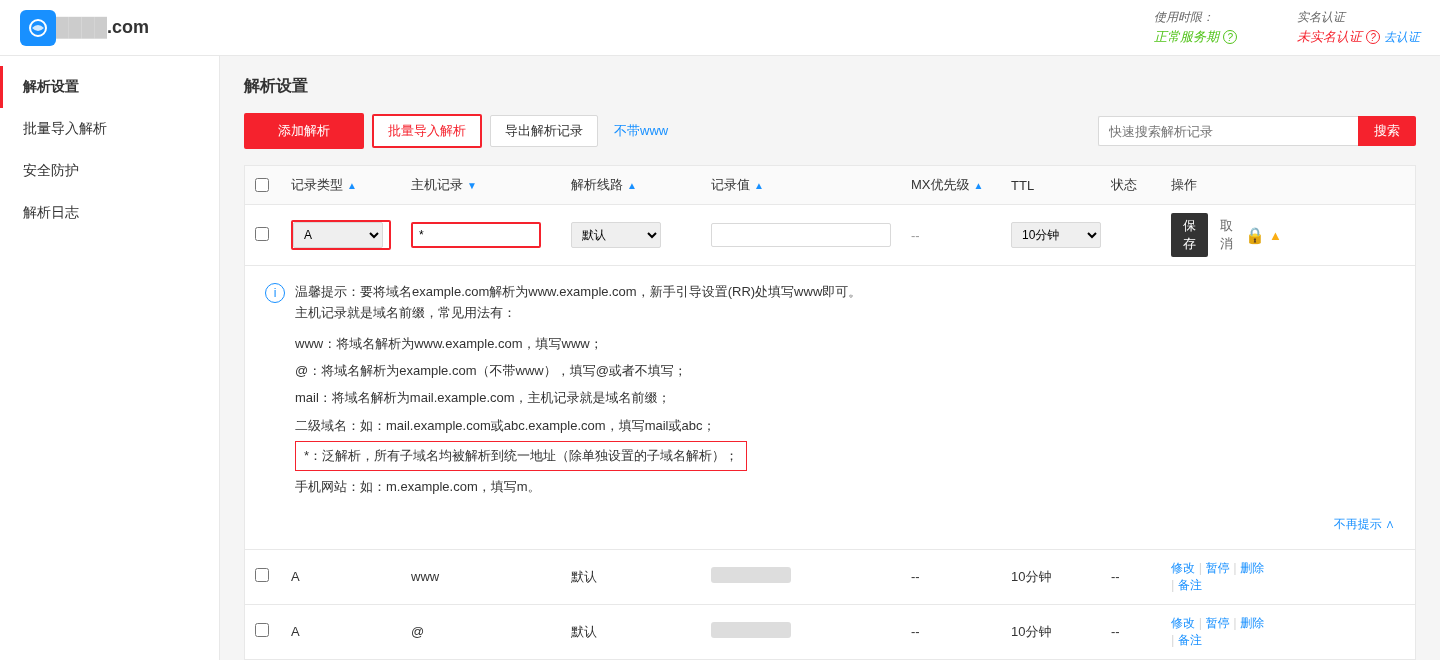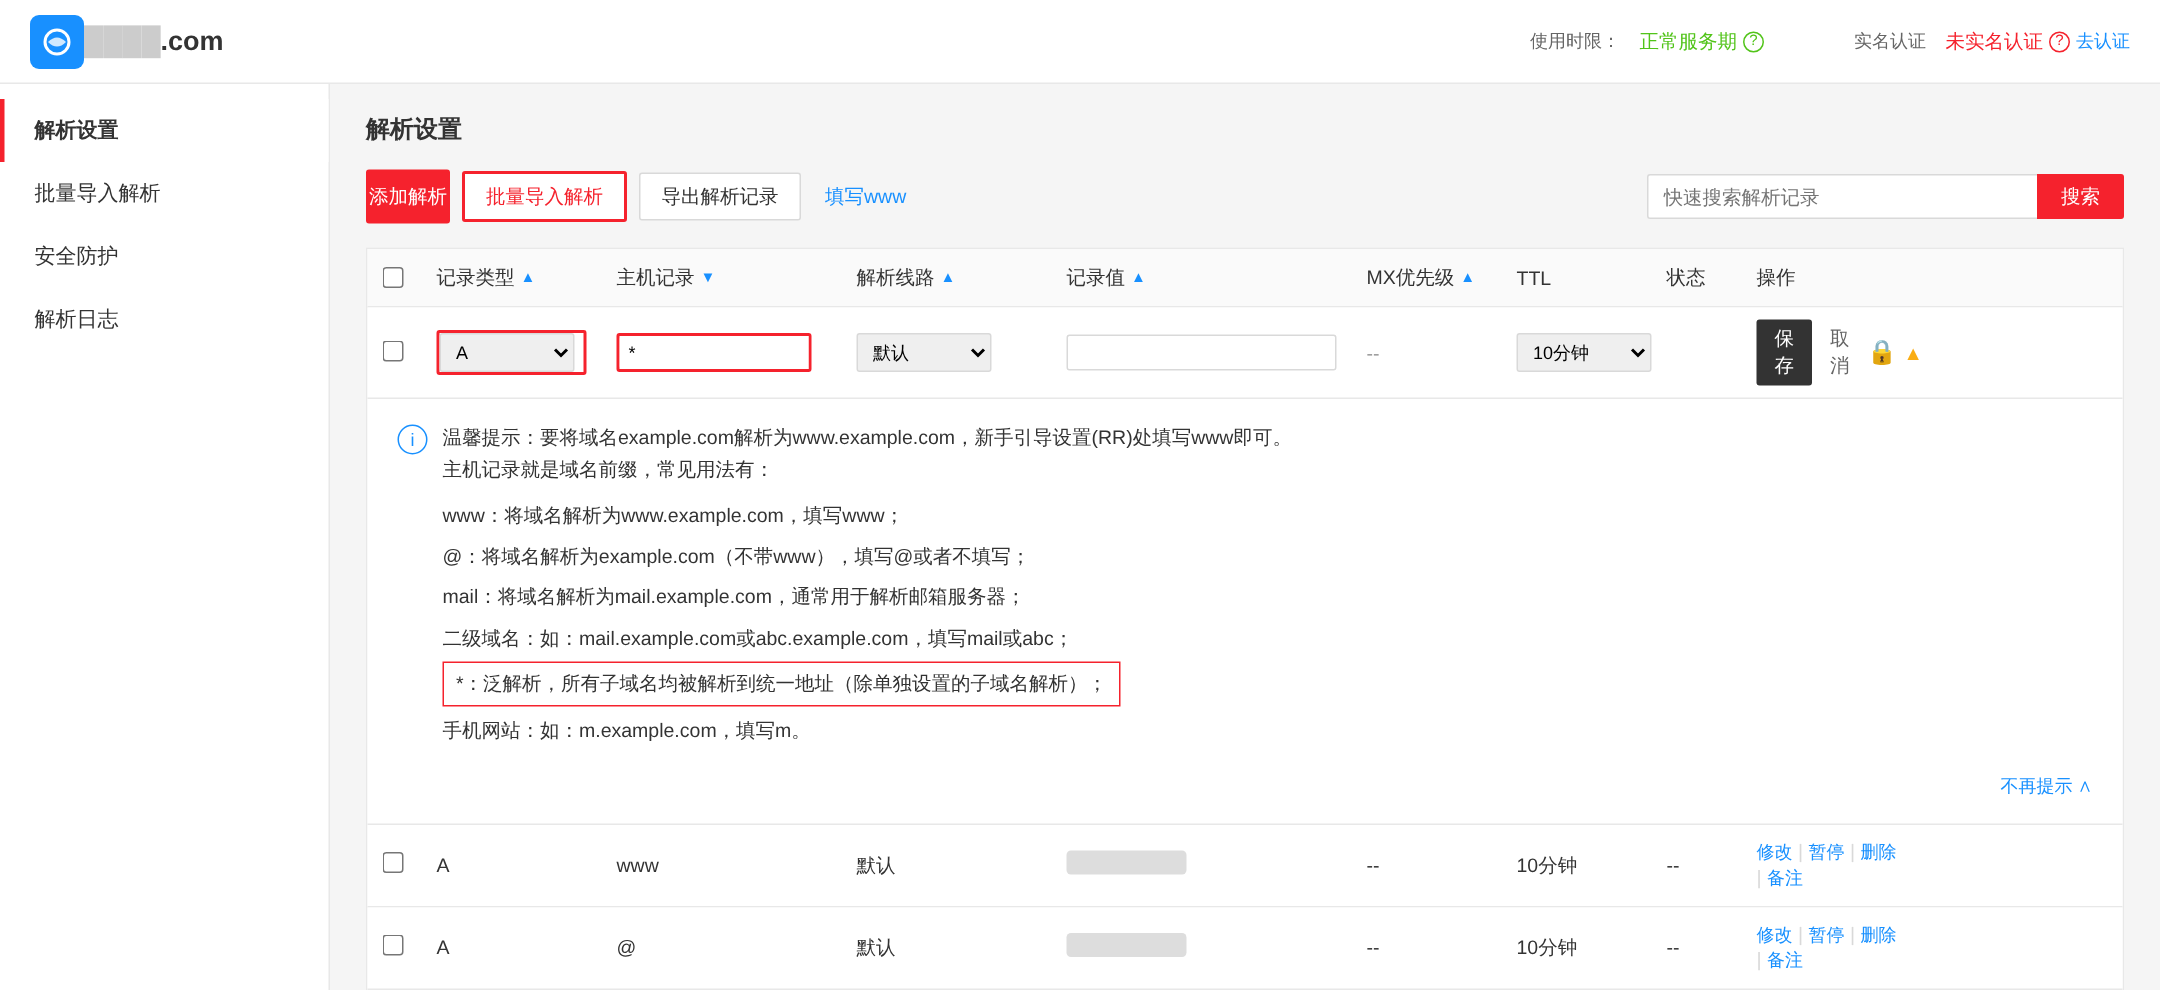--- a/index.html
+++ b/index.html
@@ -11,21 +11,21 @@
       background: #fff; height: 56px; padding: 0 20px;
       border-bottom: 1px solid #e8e8e8;
     }
     .header-logo { display: flex; align-items: center; }
     .logo-icon {
       width: 36px; height: 36px; background: #1890ff; border-radius: 6px;
       display: flex; align-items: center; justify-content: center; color: #fff; font-size: 16px; font-weight: bold;
     }
     .logo-text { font-size: 18px; font-weight: bold; color: #333; }
     .header-right { display: flex; gap: 60px; align-items: flex-start; }
-    .header-info-block { display: flex; flex-direction: row; gap: 13px; font-size: 12px; }
+    .header-info-block { display: flex; flex-direction: column; gap: 2px; font-size: 12px; font-style: italic; }
     .header-info-label { color: #666; }
     .header-info-value-green { color: #52c41a; font-size: 13px; display: flex; align-items: center; gap: 4px; }
     .header-info-value-red { color: #f5222d; font-size: 13px; display: flex; align-items: center; gap: 4px; }
     .header-link { color: #1890ff; cursor: pointer; font-size: 12px; }
     .question-icon { width: 14px; height: 14px; border-radius: 50%; border: 1px solid #52c41a; display: inline-flex; align-items: center; justify-content: center; font-size: 10px; color: #52c41a; cursor: pointer; }
     .question-icon-red { width: 14px; height: 14px; border-radius: 50%; border: 1px solid #f5222d; display: inline-flex; align-items: center; justify-content: center; font-size: 10px; color: #f5222d; cursor: pointer; }
 
     
     .layout { display: flex; height: calc(100vh - 56px); }
 
@@ -39,21 +39,21 @@
       border-left: 3px solid transparent; transition: all 0.2s;
     }
     .sidebar-item.active { color: #333; border-left: 3px solid #f5222d; font-weight: bold; background: #fff; }
 
     
     .main { flex: 1; padding: 20px 24px; overflow-y: auto; background: #f5f5f5; }
     .page-title { font-size: 16px; font-weight: bold; color: #333; margin-bottom: 16px; }
 
     
     .toolbar { display: flex; align-items: center; gap: 8px; margin-bottom: 16px; }
-    .btn-primary { background: #f5222d; color: #fff; border: none; padding: 7px 0; cursor: pointer; font-size: 13px; border-radius: 2px; border: 2px solid #f5222d; }
+    .btn-primary { background: #f5222d; color: #fff; border: none; padding: 7px 32px; cursor: pointer; font-size: 13px; border-radius: 2px; border: 2px solid #f5222d; }
     .btn-secondary { background: #fff; color: #333; border: 1px solid #d9d9d9; padding: 6px 14px; cursor: pointer; font-size: 13px; border-radius: 2px; }
     .btn-link { background: none; border: none; color: #1890ff; cursor: pointer; font-size: 13px; padding: 6px 8px; }
     .btn-import { background: #fff; color: #333; border: 2px solid #f5222d; padding: 6px 14px; cursor: pointer; font-size: 13px; border-radius: 2px; color: #f5222d; }
     .search-area { margin-left: auto; display: flex; gap: 0; }
     .search-input { width: 260px; border: 1px solid #d9d9d9; border-right: none; padding: 6px 10px; font-size: 13px; outline: none; border-radius: 2px 0 0 2px; color: #999; }
     .search-btn { background: #f5222d; color: #fff; border: none; padding: 6px 16px; cursor: pointer; font-size: 13px; border-radius: 0 2px 2px 0; }
 
     
     .table-container { background: #fff; border: 1px solid #e8e8e8; }
     .table-header {
@@ -169,21 +169,21 @@
     </div>
   </div>
 
   <div class="main">
     <div class="page-title">解析设置</div>
 
     <div class="toolbar">
       <button class="btn-primary">添加解析</button>
       <button class="btn-import">批量导入解析</button>
       <button class="btn-secondary">导出解析记录</button>
-      <button class="btn-link">填写www</button>
+      <button class="btn-link">不带www</button>
       <div class="search-area">
         <input class="search-input" type="text" placeholder="快速搜索解析记录" style="">
         <button class="search-btn">搜索</button>
       </div>
     </div>
 
     <div class="table-container">
 
       <div class="table-header">
         <div class="th">
@@ -278,21 +278,21 @@
           </div>
         </div>
         <div class="info-indent">
           <div class="info-row">
             <span>www</span><span>：将域名解析为www.example.com，填写www；</span>
           </div>
           <div class="info-row">
             <span>@</span><span>：将域名解析为example.com（不带www），填写@或者不填写；</span>
           </div>
           <div class="info-row">
-            <span>mail</span><span>：将域名解析为mail.example.com，通常用于解析邮箱服务器；</span>
+            <span>mail</span><span>：将域名解析为mail.example.com，主机记录就是域名前缀；</span>
           </div>
           <div class="info-row">
             <span>二级域名：如：mail.example.com或abc.example.com，填写mail或abc；</span>
           </div>
           <div class="info-row">
             <span class="highlight-box">*：泛解析，所有子域名均被解析到统一地址（除单独设置的子域名解析）；</span>
           </div>
           <div class="info-row">
             <span>手机网站：如：m.example.com，填写m。</span>
           </div>

